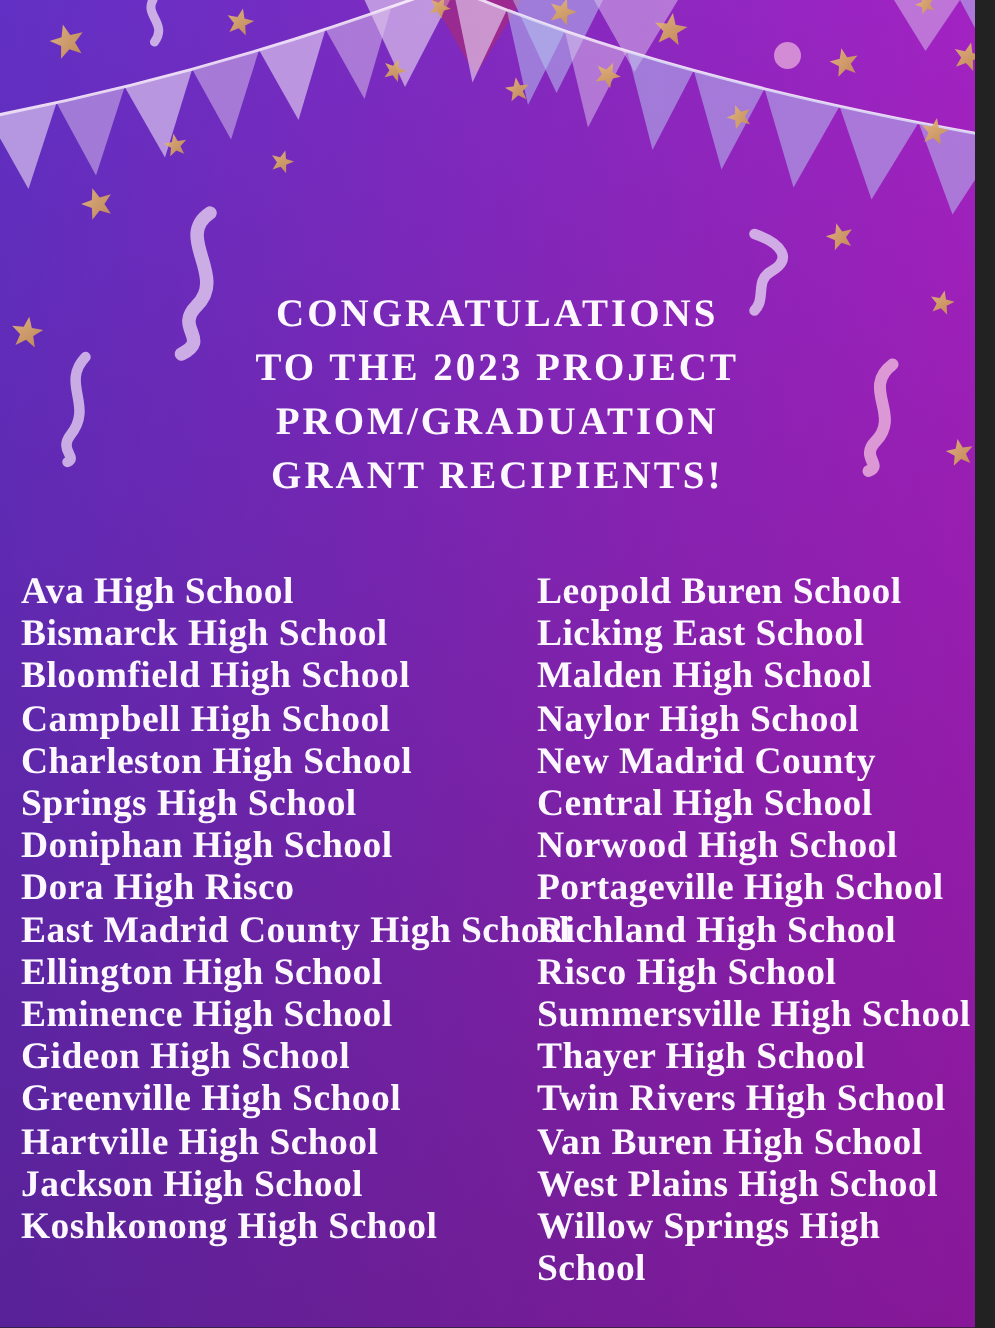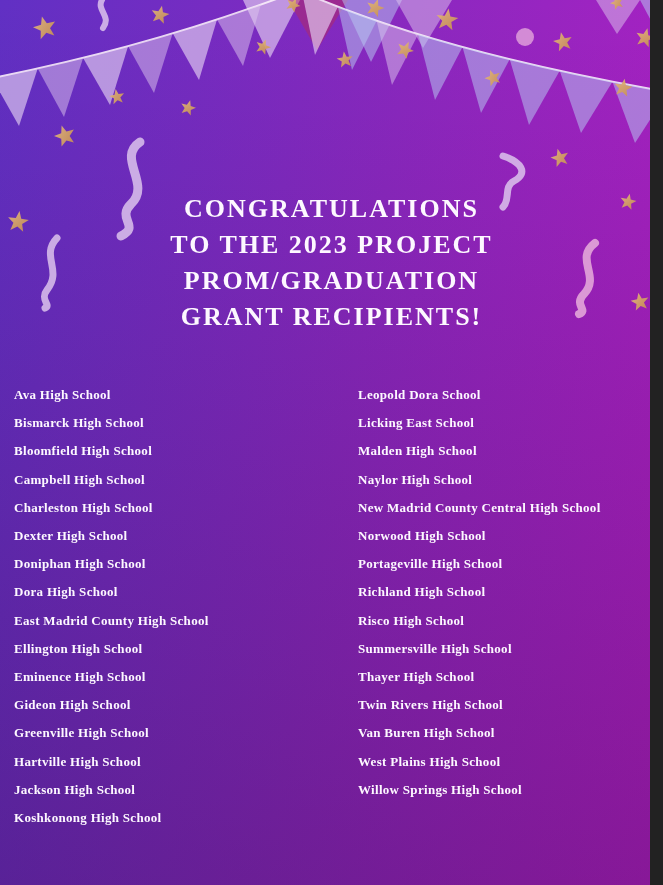--- a/index.html
+++ b/index.html
@@ -28,21 +28,21 @@
     font-size:26px;font-weight:700;
     letter-spacing:2px;line-height:36px;
   }
   .columns{
     position:absolute;top:381px;left:0;width:663px;
     display:flex;
     color:#fdf8ff;
   }
   ul.col{
     list-style:none;margin:0;padding:0;
-    font-size:13px;font-weight:700;
+    font-size:25px;font-weight:700;
     letter-spacing:0.3px;line-height:28.2px;
   }
   ul.col.left{margin-left:14px;width:330px;flex:0 0 330px;white-space:nowrap;}
   ul.col.right{margin-left:14px;width:298px;flex:0 0 298px;}
 </style>
 </head>
 <body>
 
 <div class="canvas">
 
@@ -134,46 +134,46 @@
         <li>Ava High School</li>
 
         <li>Bismarck High School</li>
 
         <li>Bloomfield High School</li>
 
         <li>Campbell High School</li>
 
         <li>Charleston High School</li>
 
-        <li>Dexter High School</li>
+        <li>Springs High School</li>
 
         <li>Doniphan High School</li>
 
-        <li>Dora High School</li>
+        <li>Dora High Risco</li>
 
         <li>East Madrid County High School</li>
 
         <li>Ellington High School</li>
 
         <li>Eminence High School</li>
 
 
         <li>Gideon High School</li>
 
         <li>Greenville High School</li>
 
         <li>Hartville High School</li>
 
         <li>Jackson High School</li>
 
         <li>Koshkonong High School</li>
       </ul>
     <ul class="col right">
 
-        <li>Leopold Dora School</li>
+        <li>Leopold Buren School</li>
 
         <li>Licking East School</li>
 
         <li>Malden High School</li>
 
         <li>Naylor High School</li>
 
         <li>New Madrid County Central High School</li>
 
         <li>Norwood High School</li>

